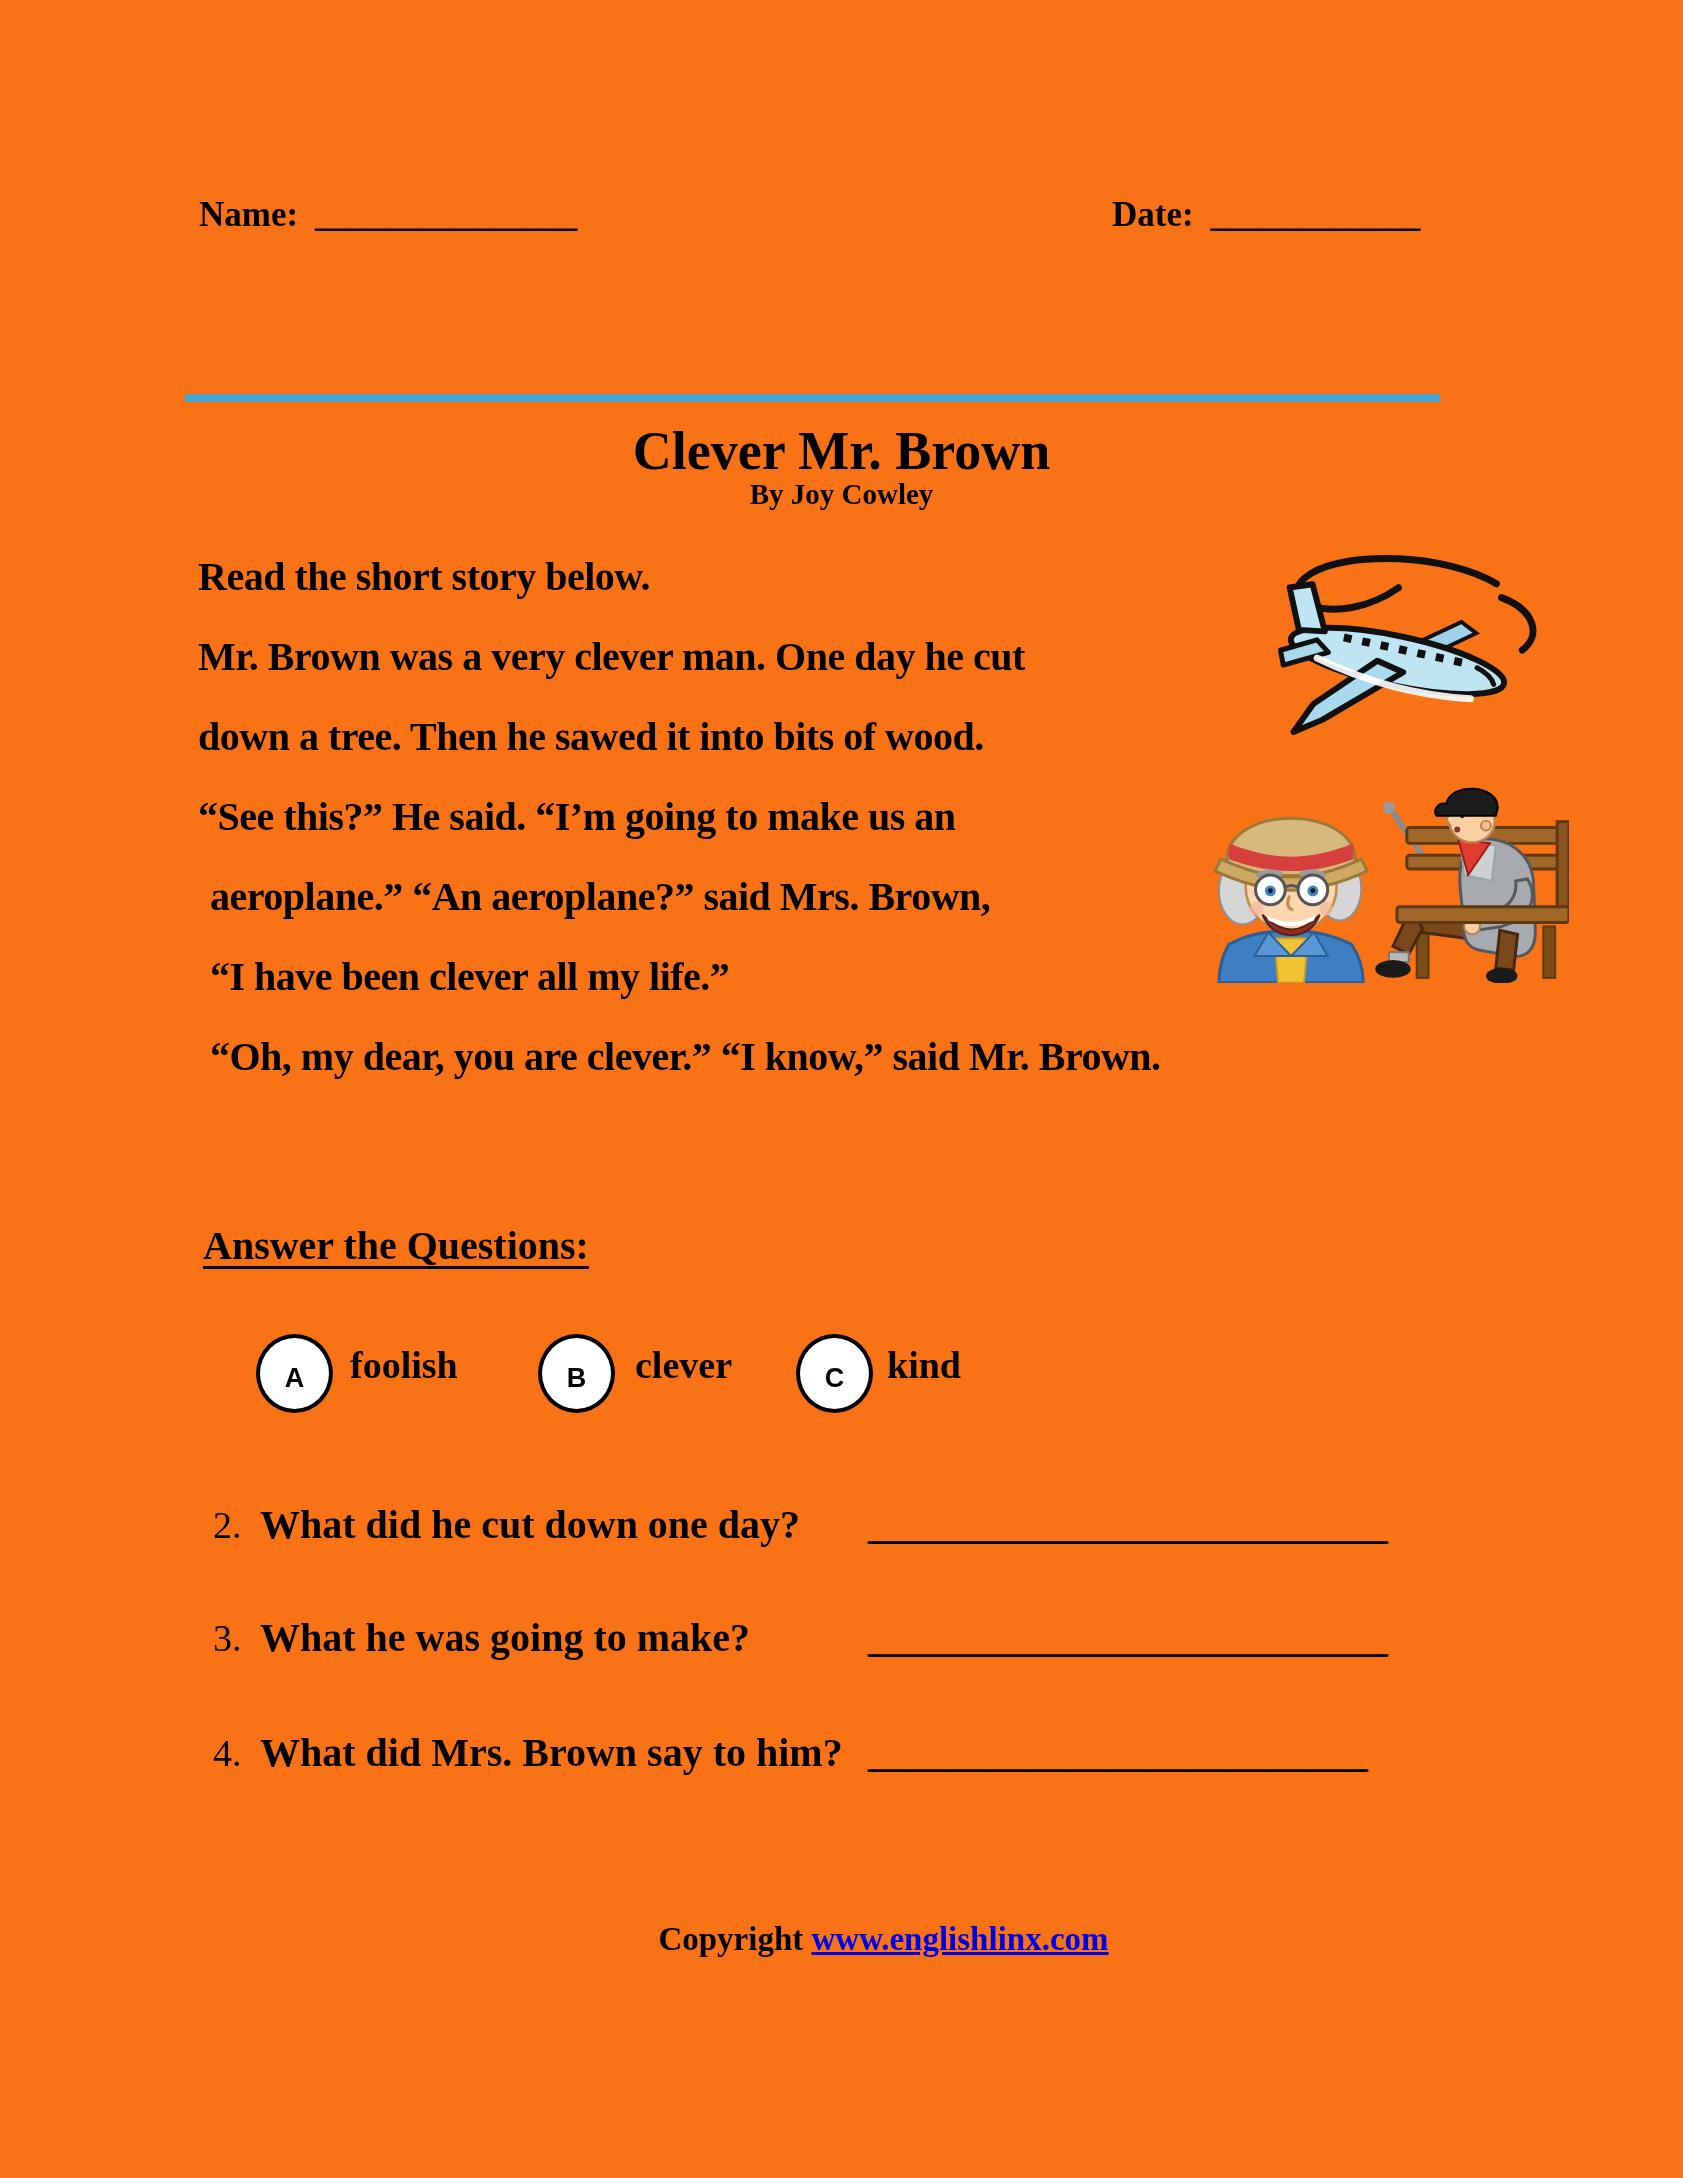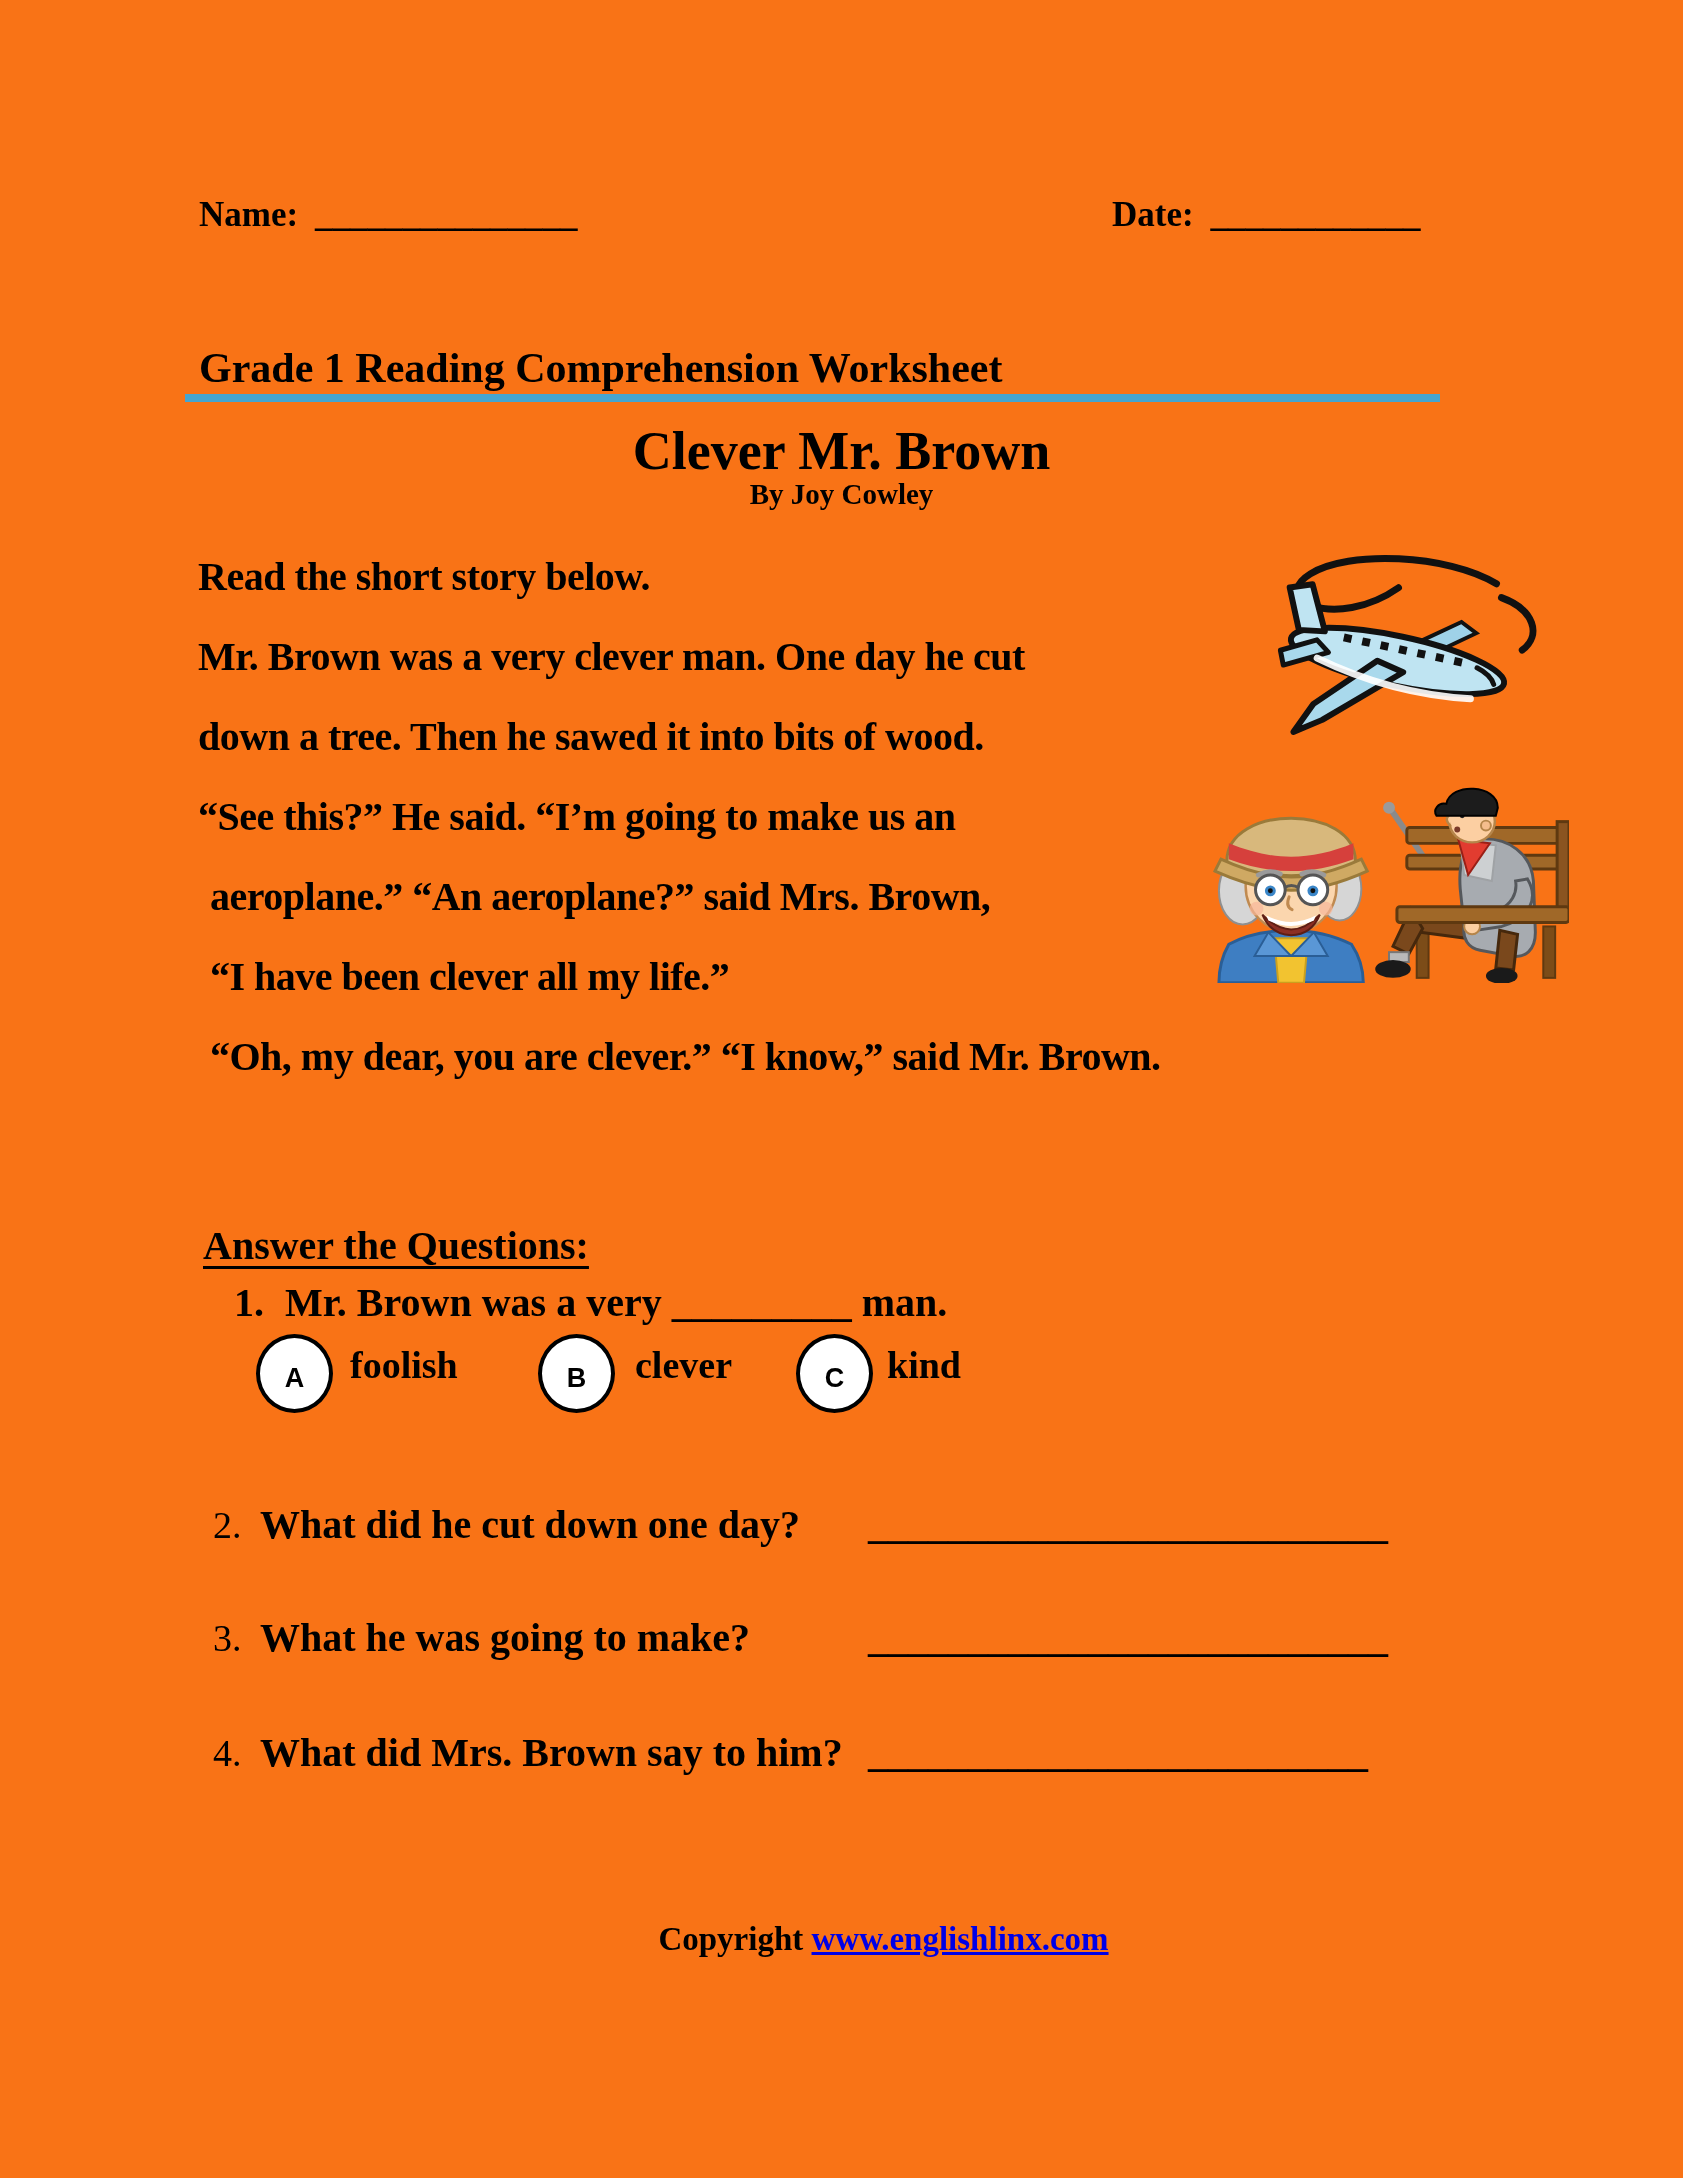--- a/index.html
+++ b/index.html
@@ -41,21 +41,20 @@
 
   <div class="abs hdr-row" style="left:199px;top:195px;">
     <span>Name:</span>
     <span class="hdr-blank" style="margin-left:8px;">_______________</span>
   </div>
   <div class="abs hdr-row" style="left:1112px;top:195px;">
     <span>Date:</span>
     <span class="hdr-blank" style="margin-left:8px;">____________</span>
   </div>
 
-  <div class="abs ws-title" style="left:199px;top:344px;">Grade 1 Reading Comprehension Worksheet</div>
   <div class="abs rule" style="left:185px;top:394px;width:1255px;"></div>
 
   <div class="abs story-title" style="left:0;top:420px;">Clever Mr. Brown</div>
   <div class="abs byline" style="left:0;top:478px;">By Joy Cowley</div>
 
   <div class="abs story" style="left:198px;top:537px;">
     <div>Read the short story below.</div>
     <div>Mr. Brown was a very clever man. One day he cut</div>
     <div>down a tree. Then he sawed it into bits of wood.</div>
     <div>“See this?” He said. “I’m going to make us an</div>
@@ -137,23 +136,20 @@
         <path d="M 76 39 Q 83 36 90 39" fill="none" stroke="#333" stroke-width="3" stroke-linecap="round"></path>
         <circle cx="77" cy="60" r="3" fill="#7a3b2a"></circle>
         <circle cx="106" cy="56" r="5" fill="#f5bd8d" stroke="#b5854a" stroke-width="2"></circle>
         <path d="M 118 38 C 118 14 70 12 66 34 C 58 32 52 40 56 46 L 116 46 Z" fill="#1c1c1c" stroke="#000" stroke-width="2"></path>
       </g>
     </svg>
   </div>
 
   <div class="abs ans-heading" style="left:203px;top:1202px;">Answer the Questions:</div>
 
-  <div class="abs q-row" style="left:234px;top:1277px;">
-    <span class="q-num-bold">1.</span><span>Mr. Brown was a very </span><span>_________</span><span> man.</span>
-  </div>
 
   <div class="abs" style="left:0;top:1334px;width:1683px;height:79px;">
     <div class="abs opt-circle" style="left:256px;top:0;">
       <span>A</span>
     </div>
     <div class="abs opt-label" style="left:350px;top:9px;">foolish</div>
     <div class="abs opt-circle" style="left:538px;top:0;">
       <span>B</span>
     </div>
     <div class="abs opt-label" style="left:635px;top:9px;">clever</div>

